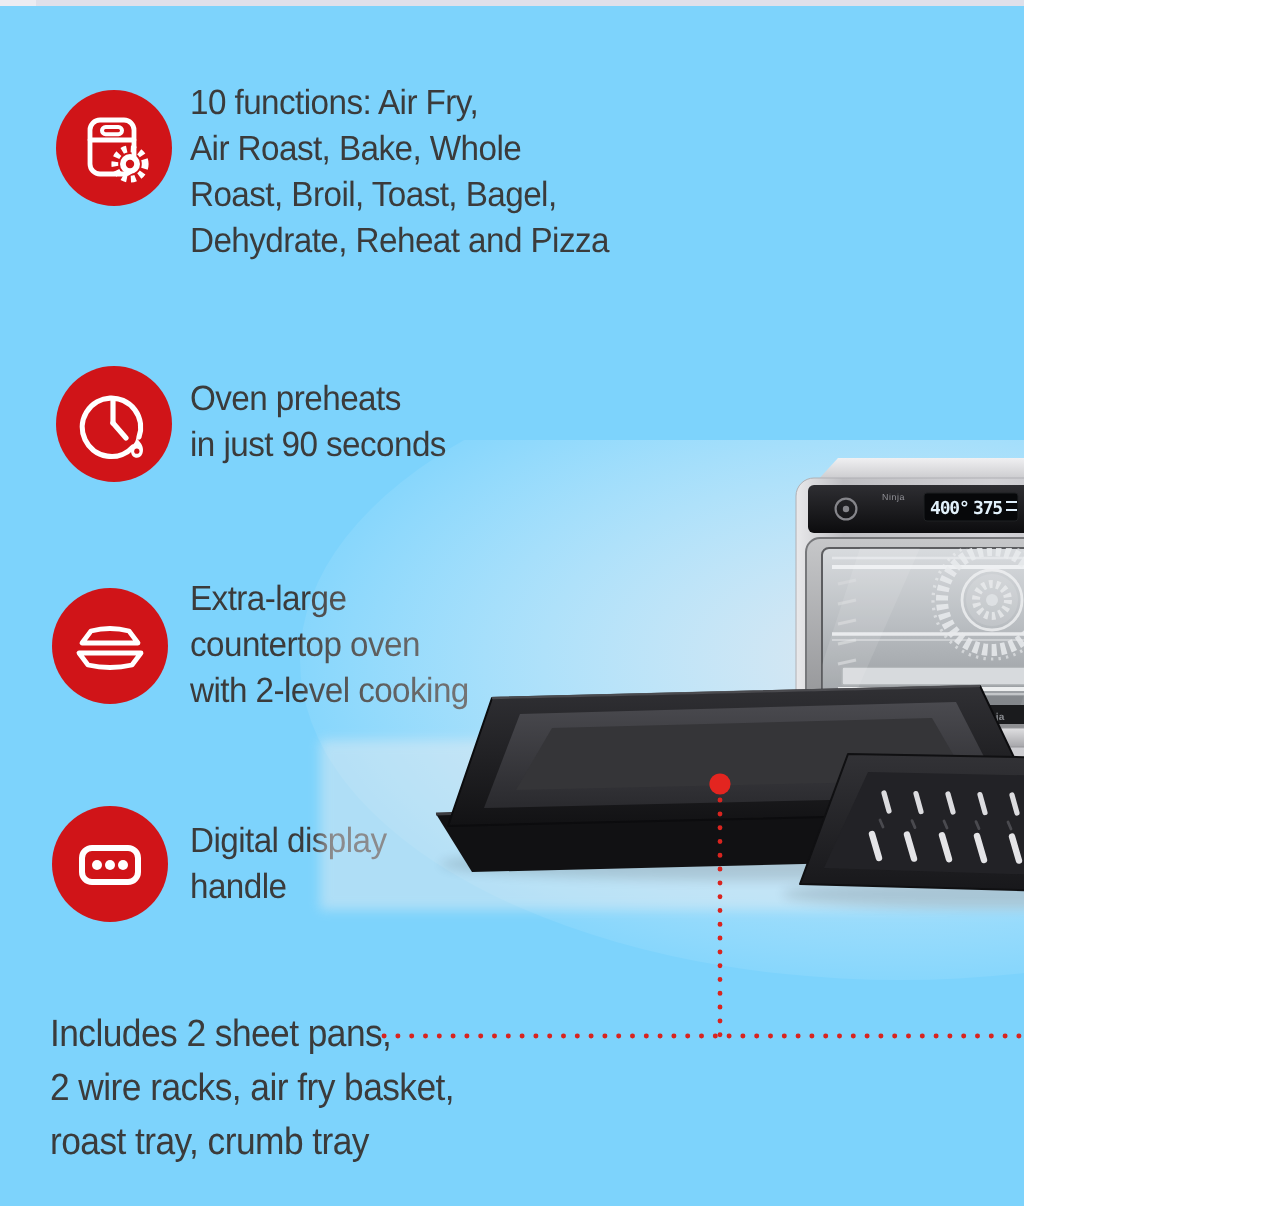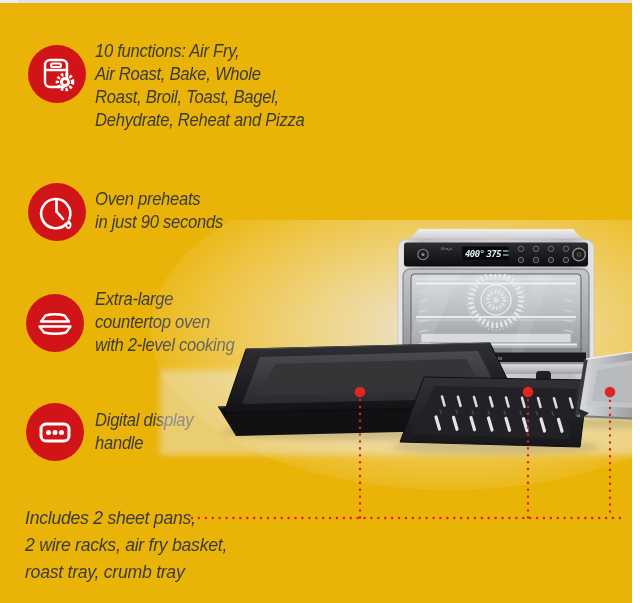--- a/index.html
+++ b/index.html
@@ -1,17 +1,17 @@
 <!DOCTYPE html>
 <html><head>
 <meta charset="utf-8">
 <style>
   html,body{margin:0;padding:0;}
   body{font-family:"Liberation Sans",sans-serif;background:#fff;}
-  .stage{position:relative;width:632px;height:603px;background:#eab308;overflow:hidden;font-style:italic;}
+  .stage{position:relative;width:512px;height:603px;background:#7dd3fc;overflow:hidden;}
   .top-strip{position:absolute;left:0;top:0;width:640px;height:3px;background:#dfe0ea;}
   .top-strip-left{position:absolute;left:0;top:0;width:18px;height:3px;background:#ececf2;}
 
   .feature-icon{position:absolute;width:58px;height:58px;border-radius:50%;
     background:#d01418;display:flex;align-items:center;justify-content:center;}
   .feature-text{position:absolute;left:95px;color:#3b3b3b;font-size:17.5px;line-height:23px;
     letter-spacing:-0.3px;transform:scaleX(.95);transform-origin:0 0;white-space:nowrap;}
   .includes-text{position:absolute;left:25px;top:504px;color:#3b3b3b;font-size:19px;line-height:27px;
     letter-spacing:-0.3px;transform:scaleX(.93);transform-origin:0 0;white-space:nowrap;}
   .photo{position:absolute;left:140px;top:220px;width:500px;height:383px;}

